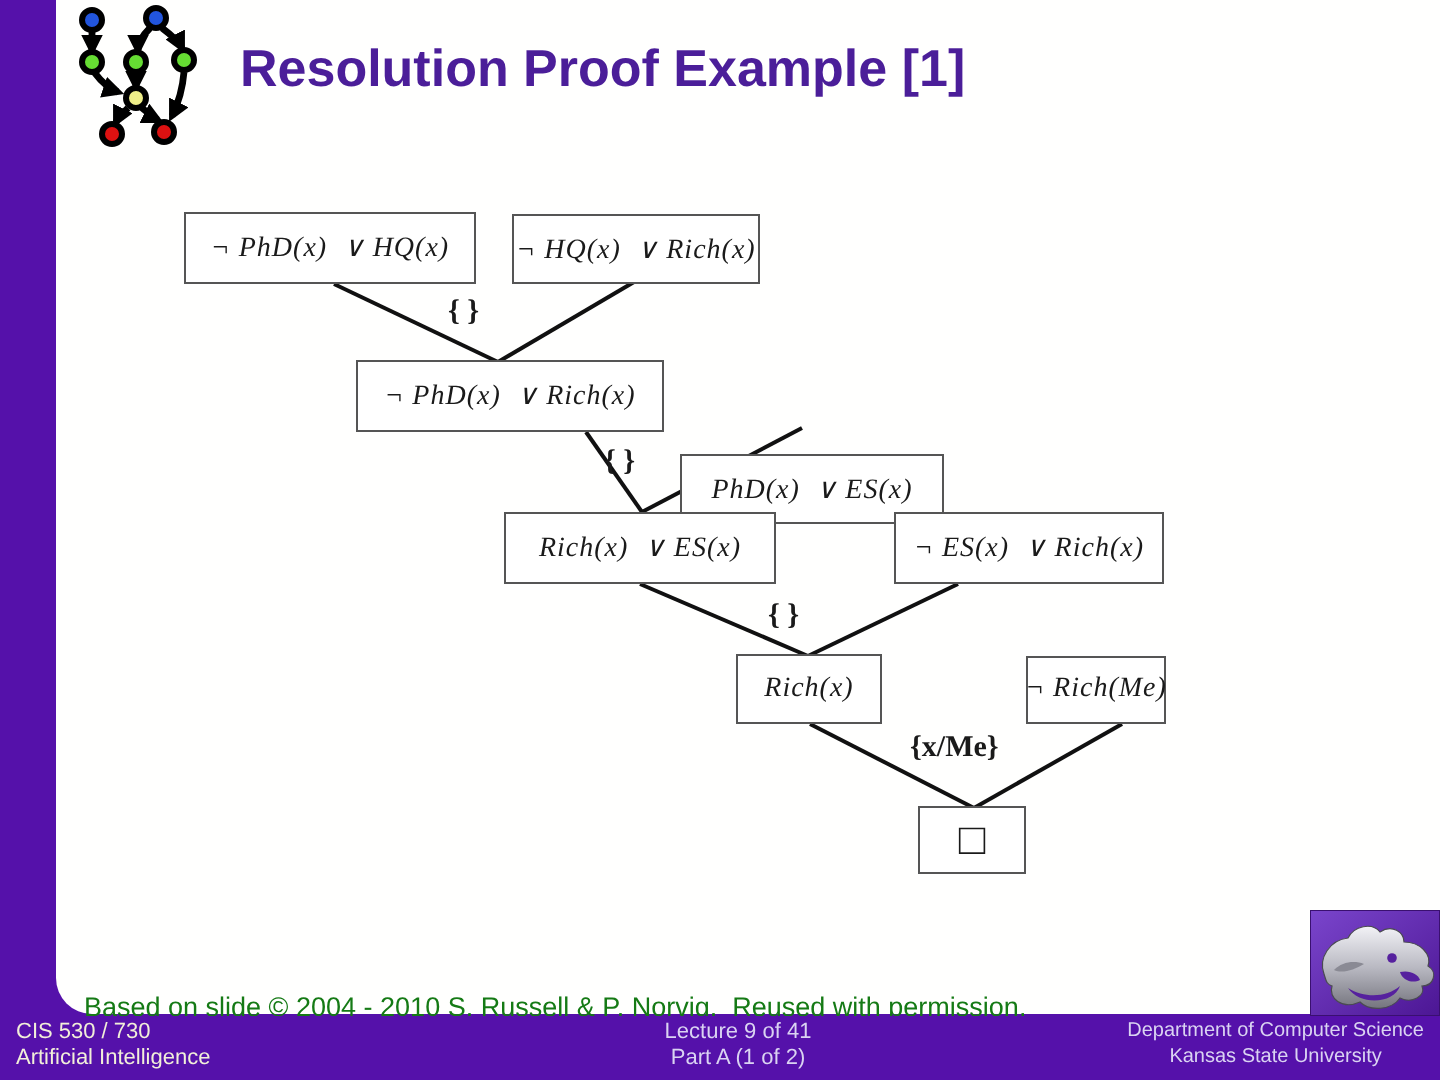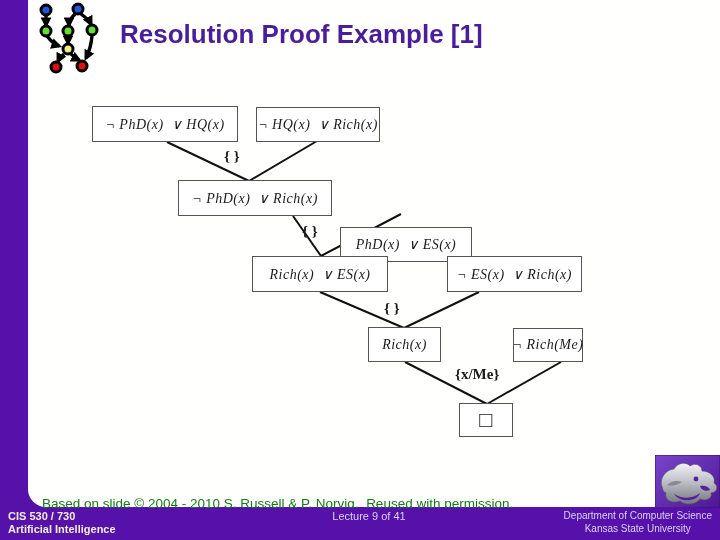--- a/index.html
+++ b/index.html
@@ -87,21 +87,20 @@
     position: absolute;
     left: 0; top: 508px; width: 720px; height: 32px;
     background: var(--purple);
   }
   .footer-course {
     position: absolute;
     left: 8px; top: 510px;
     font-size: 11px;
     line-height: 12.5px;
     color: var(--footer-left-text);
-    font-weight: bold;
   }
   .footer-lecture {
     position: absolute;
     left: 299px; top: 510px; width: 140px;
     text-align: center;
     font-size: 11px;
     line-height: 12.5px;
     color: var(--footer-right-text);
   }
   .footer-dept {
@@ -186,20 +185,21 @@
 
   <div class="footer-band"></div>
 
   <div class="footer-course">
     <div>CIS 530 / 730</div>
     <div>Artificial Intelligence</div>
   </div>
 
   <div class="footer-lecture">
     <div>Lecture 9 of 41</div>
+    <div>Part A (1 of 2)</div>
   </div>
 
   <div class="footer-dept">
     <div>Department of Computer Science</div>
     <div>Kansas State University</div>
   </div>
 
   <svg class="powercat-logo" width="65" height="53" viewBox="0 0 65 53">
     <defs>
       <linearGradient id="pcbg" x1="0" y1="0" x2="1" y2="1">

